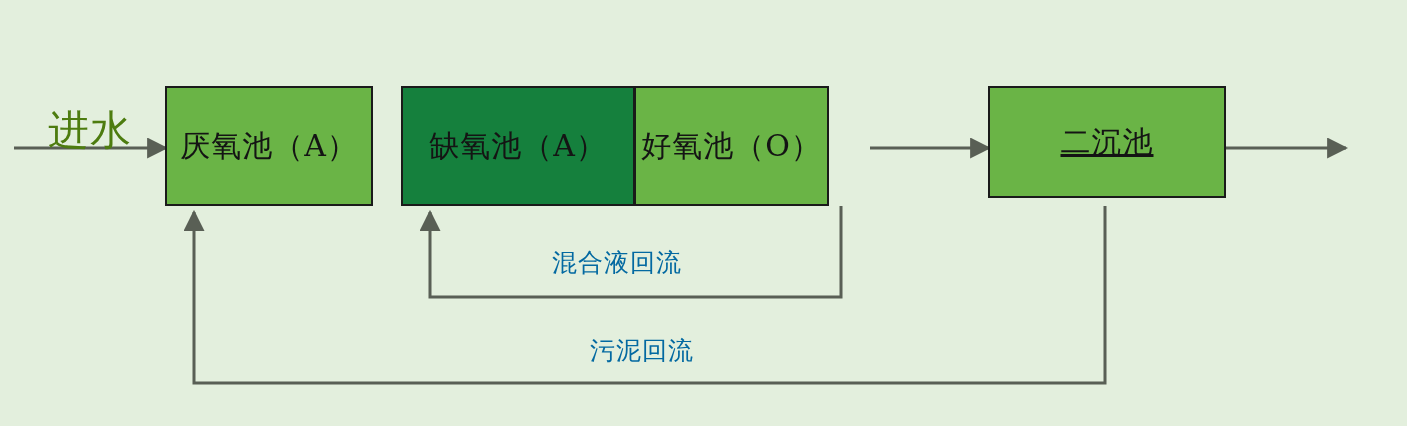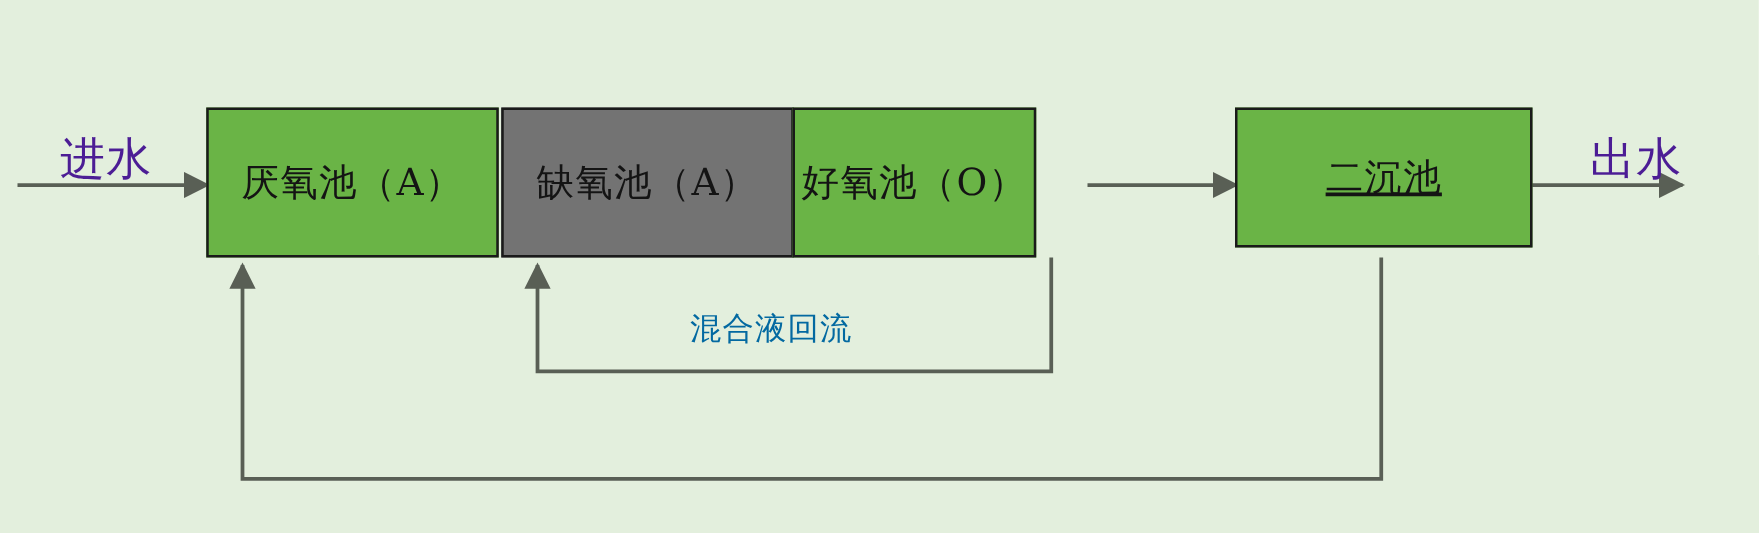--- a/index.html
+++ b/index.html
@@ -34,22 +34,22 @@
     align-items: center;
     justify-content: center;
     color: #141414;
     font-size: 30px;
     letter-spacing: 1px;
     white-space: nowrap;
   }
   .pool-green { background: #6ab446; }
   .edge-label {
     position: absolute;
-    color: #4c1d95;
-    font-size: 36px;
+    color: #4d7c0f;
+    font-size: 41px;
     white-space: nowrap;
     letter-spacing: 1px;
   }
   .flow-label {
     position: absolute;
     color: #0369a1;
     font-size: 25px;
     white-space: nowrap;
     letter-spacing: 1px;
   }
@@ -70,36 +70,36 @@
 
     <line x1="870" y1="148" x2="989" y2="148" stroke="#595f55" stroke-width="3" marker-end="url(#arrow)"></line>
 
     <line x1="1225" y1="148" x2="1346" y2="148" stroke="#595f55" stroke-width="3" marker-end="url(#arrow)"></line>
 
     <path d="M 841 206 L 841 297 L 430 297 L 430 212" fill="none" stroke="#595f55" stroke-width="3" marker-end="url(#arrow)"></path>
 
     <path d="M 1105 206 L 1105 383 L 194 383 L 194 212" fill="none" stroke="#595f55" stroke-width="3" marker-end="url(#arrow)"></path>
   </svg>
 
-  <div class="pool pool-green" style="left: 165px; top: 86px; width: 234px; height: 120px; background: rgb(106, 180, 70); border-color: rgb(26, 26, 26);">
+  <div class="pool pool-green" style="left: 165px; top: 86px; width: 208px; height: 120px; background: rgb(106, 180, 70); border-color: rgb(26, 26, 26);">
     <span>厌氧池（A）</span>
   </div>
 
-  <div class="pool pool-green" style="left: 401px; top: 86px; width: 234px; height: 120px; background: #737373; border-color: rgb(26, 26, 26);">
+  <div class="pool pool-green" style="left: 401px; top: 86px; width: 234px; height: 120px; background: #15803d; border-color: rgb(26, 26, 26);">
     <span>缺氧池（A）</span>
   </div>
 
   <div class="pool pool-green" style="left: 634px; top: 86px; width: 195px; height: 120px; background: rgb(106, 180, 70); border-color: rgb(26, 26, 26);">
     <span>好氧池（O）</span>
   </div>
 
   <div class="pool pool-green" style="left: 988px; top: 86px; width: 238px; height: 112px; background: rgb(106, 180, 70); border-color: rgb(26, 26, 26); text-decoration: underline;">
     <span>二沉池</span>
   </div>
 
   <div class="edge-label" style="left:48px; top:103px;">进水</div>
 
-  <div class="edge-label" style="left:1272px; top:103px;">出水</div>
 
   <div class="flow-label" style="left:552px; top:246px;">混合液回流</div>
 
+  <div class="flow-label" style="left:590px; top:334px;">污泥回流</div>
 
 </div>
 
 </body></html>

